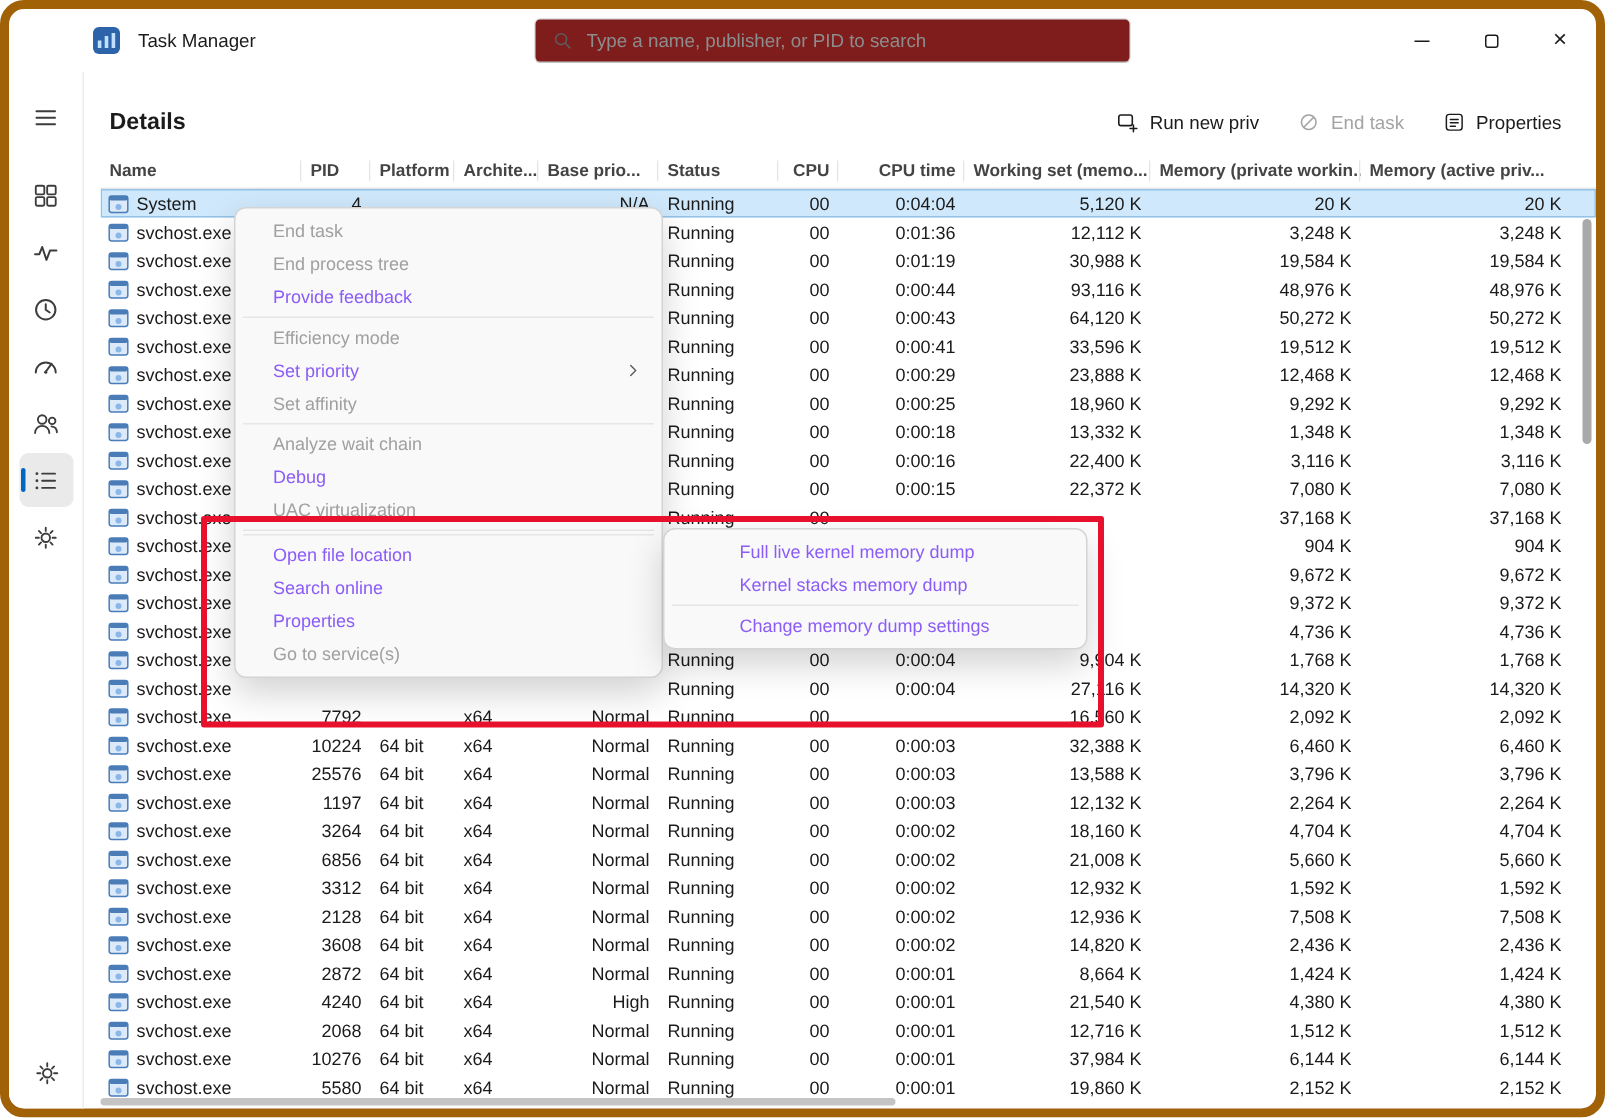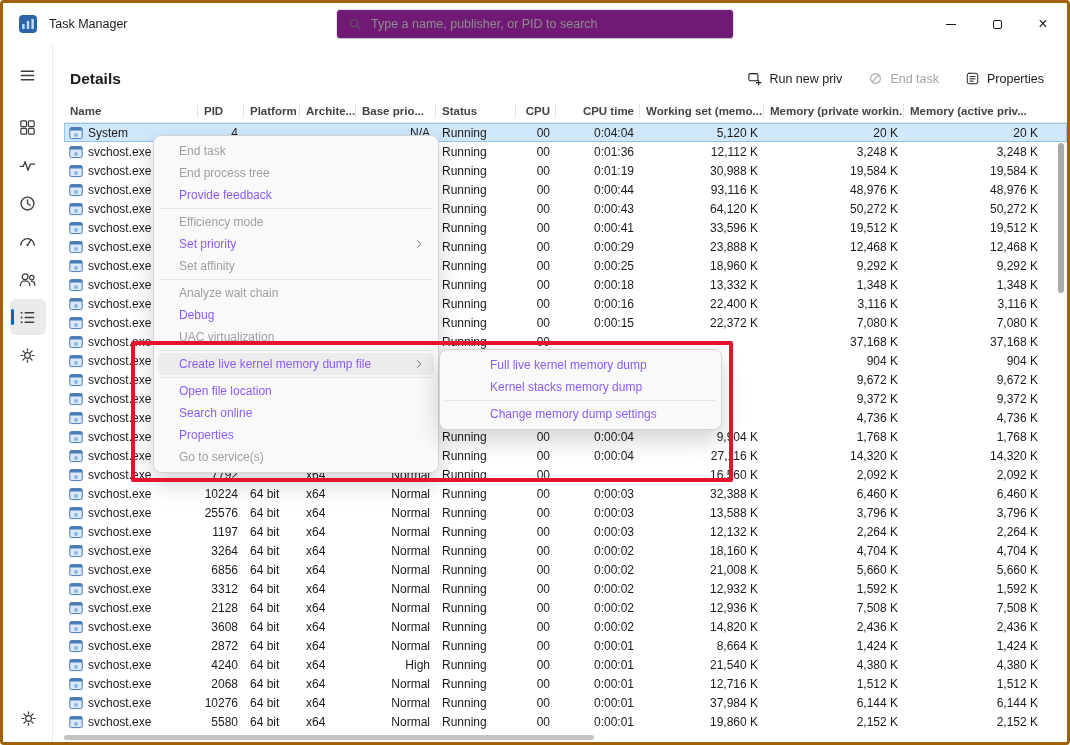--- a/index.html
+++ b/index.html
@@ -1,24 +1,24 @@
 <!DOCTYPE html>
 <html style="--accent: #0067c0; --sel-bg: #cfe8fb; --red: #e8112d;"><head>
 <meta charset="utf-8">
 <style>
   *{box-sizing:border-box;margin:0;padding:0;}
   html,body{width:1070px;height:745px;}
   body{font-family:"Liberation Sans","DejaVu Sans",sans-serif;background:#fff;position:relative;color:#1b1b1b;}
-  .window{position:absolute;inset:0;border:3px solid #a16207;border-radius:4px;background:#fff;overflow:hidden;}
+  .window{position:absolute;inset:0;border:6px solid #a16207;border-radius:16px;background:#fff;overflow:hidden;padding-left:40px;}
 
   
   .titlebar{position:relative;height:42px;}
   .app-icon{position:absolute;left:16px;top:12px;width:18px;height:18px;}
   .app-title{position:absolute;left:46px;top:14px;font-size:12.5px;}
-  .search{position:absolute;left:50%;transform:translateX(-50%);top:6px;width:398px;height:30px;background:#701a75;
+  .search{position:absolute;left:50%;transform:translateX(-50%);top:6px;width:398px;height:30px;background:#7f1d1d;
     border:1px solid #e3e3e3;border-bottom-color:#c3c3c3;border-radius:4px;display:flex;align-items:center;gap:9px;padding:0 11px;}
   .search svg{width:14px;height:14px;color:#5c5c5c;flex:none;}
   .search .ph{font-size:12.5px;color:#8d8d8d;white-space:nowrap;}
   .win-controls{position:absolute;right:1px;top:1px;display:flex;height:40px;}
   .ctrl{width:46px;height:40px;display:flex;align-items:center;justify-content:center;}
   .min-glyph{width:10px;height:1px;background:#1b1b1b;}
   .max-glyph{width:9px;height:9px;border:1px solid #1b1b1b;border-radius:2px;}
   .close-glyph{font-size:16px;line-height:1;}
 
   
@@ -901,26 +901,20 @@
       <div class="menu-item disabled">
         <span>Analyze wait chain</span>
       </div>
       <div class="menu-item">
         <span>Debug</span>
       </div>
       <div class="menu-item disabled">
         <span>UAC virtualization</span>
       </div>
       <div class="menu-sep"></div>
-      <div class="menu-item hover">
-        <span>Create live kernel memory dump file</span>
-        <svg class="mi-chevron">
-          <use href="#i-chevron"></use>
-        </svg>
-      </div>
       <div class="menu-sep"></div>
       <div class="menu-item">
         <span>Open file location</span>
       </div>
       <div class="menu-item">
         <span>Search online</span>
       </div>
       <div class="menu-item">
         <span>Properties</span>
       </div>

